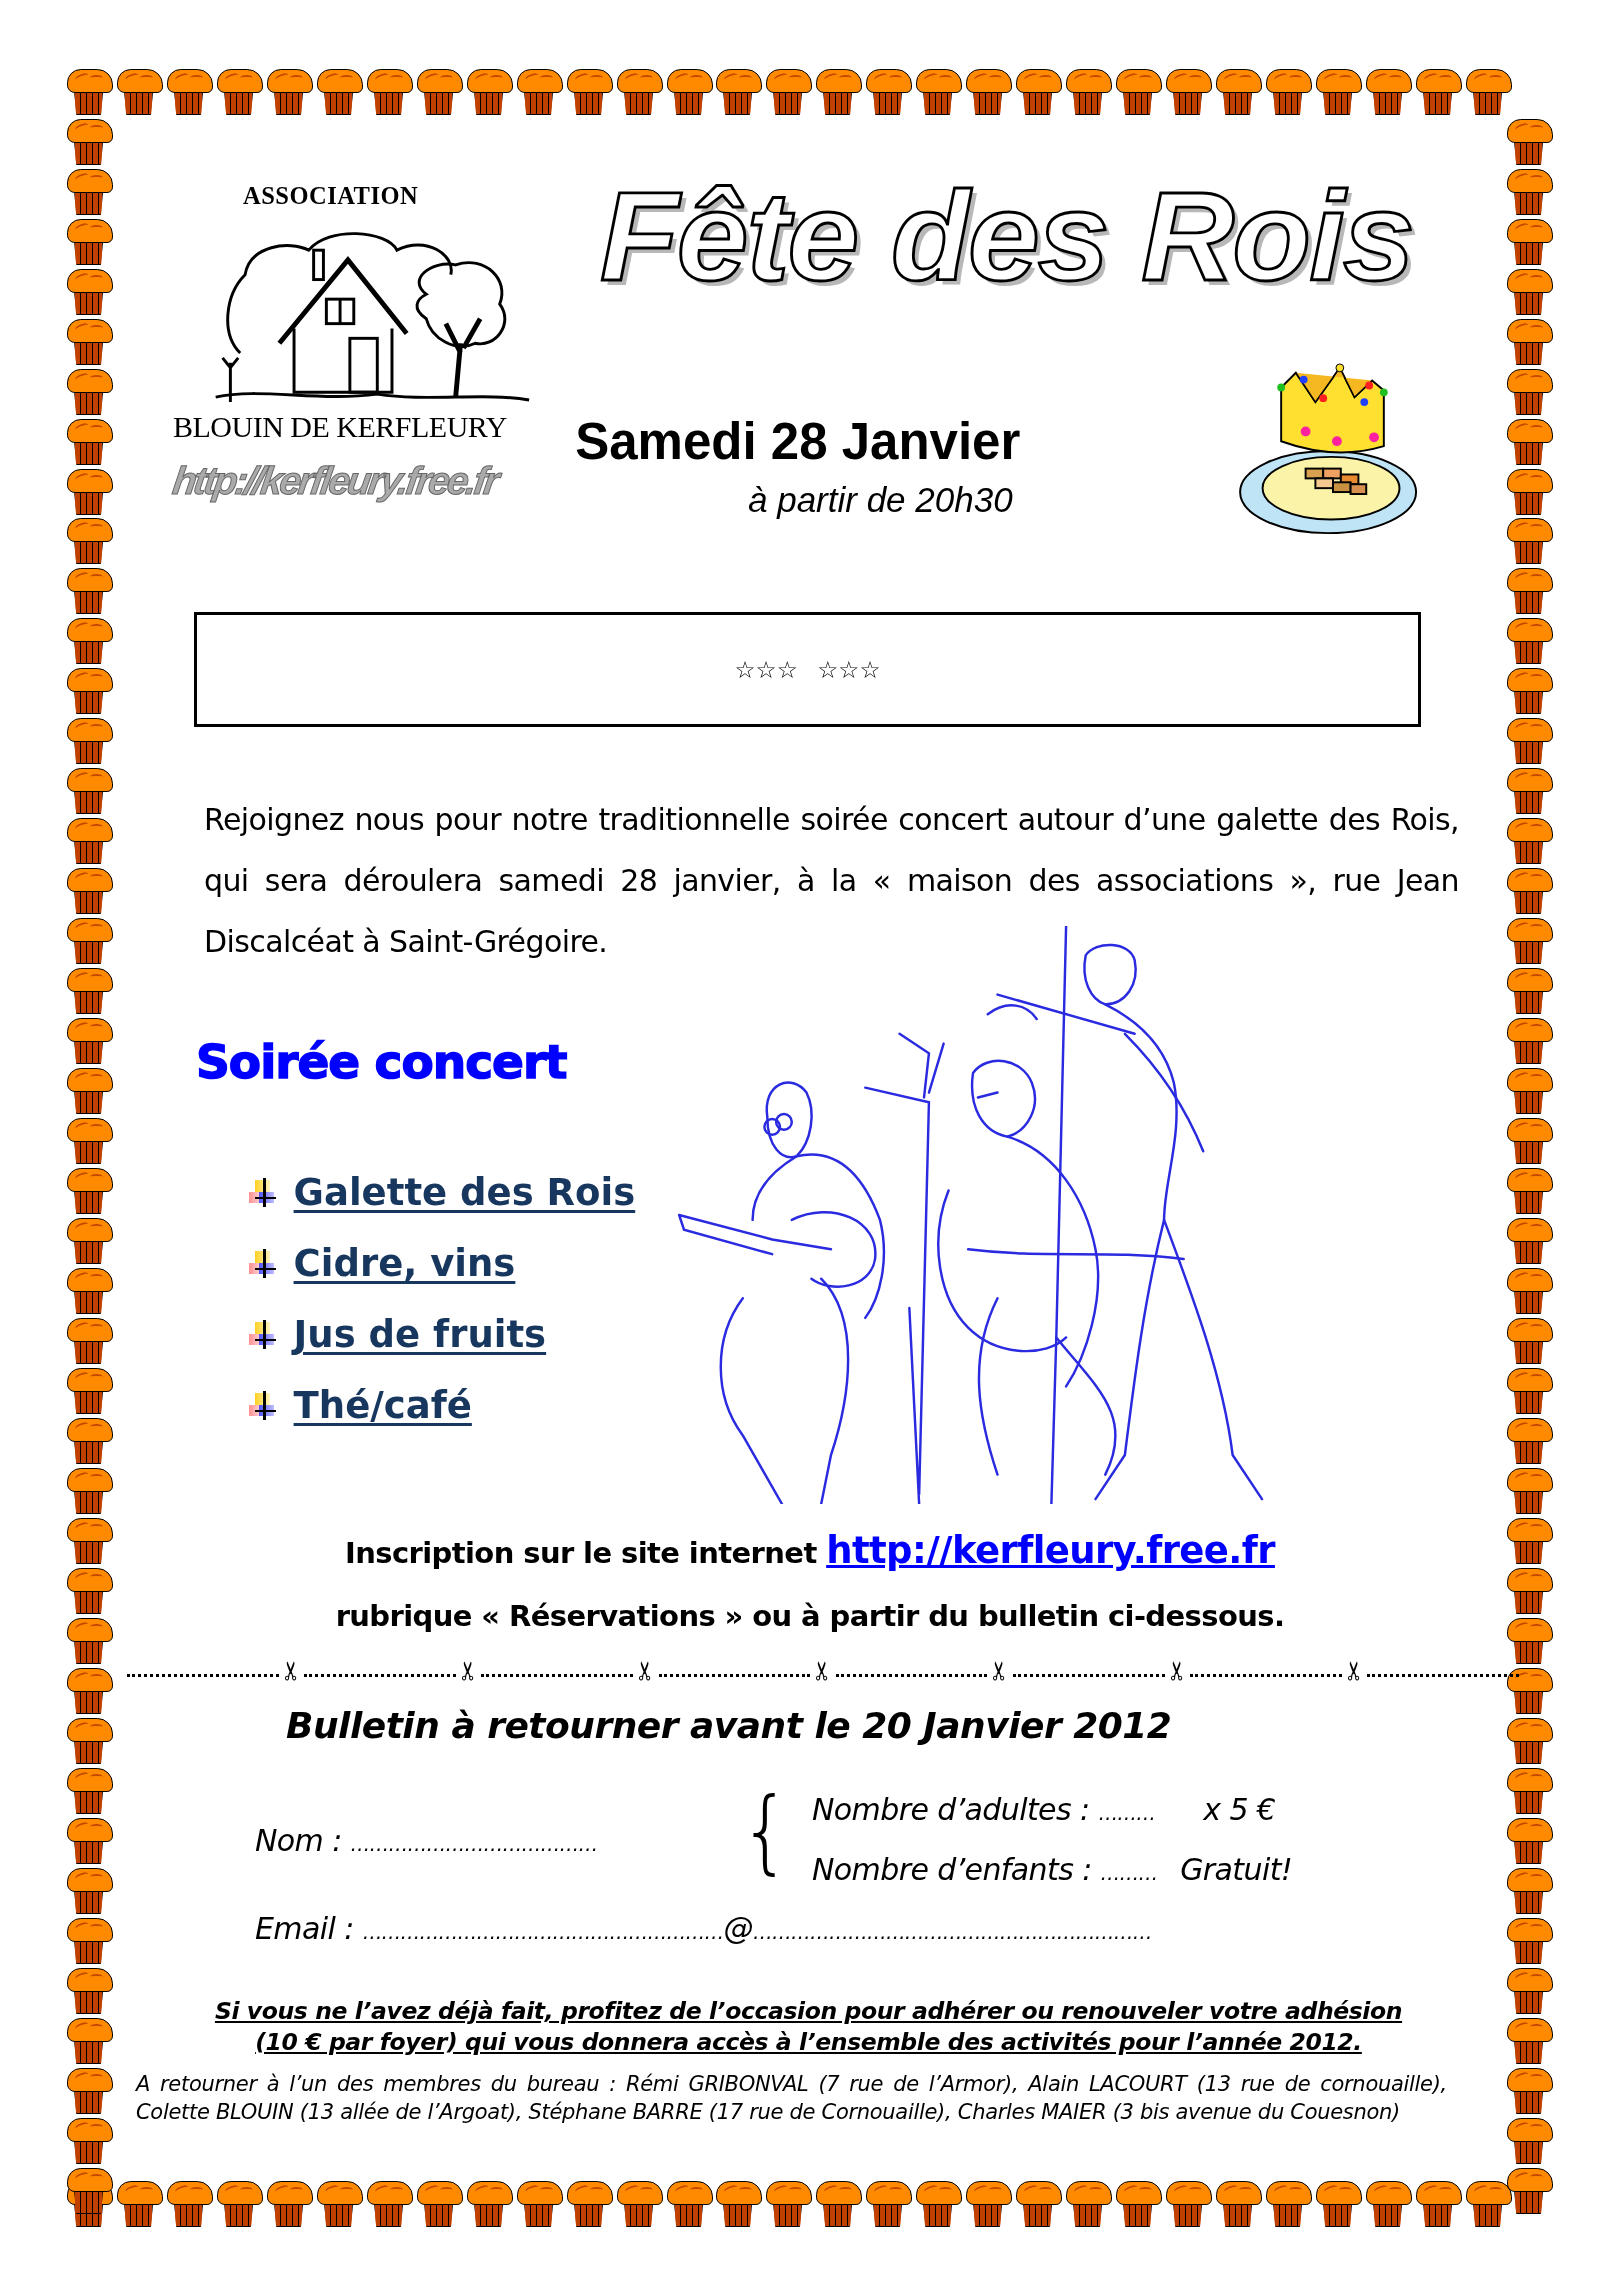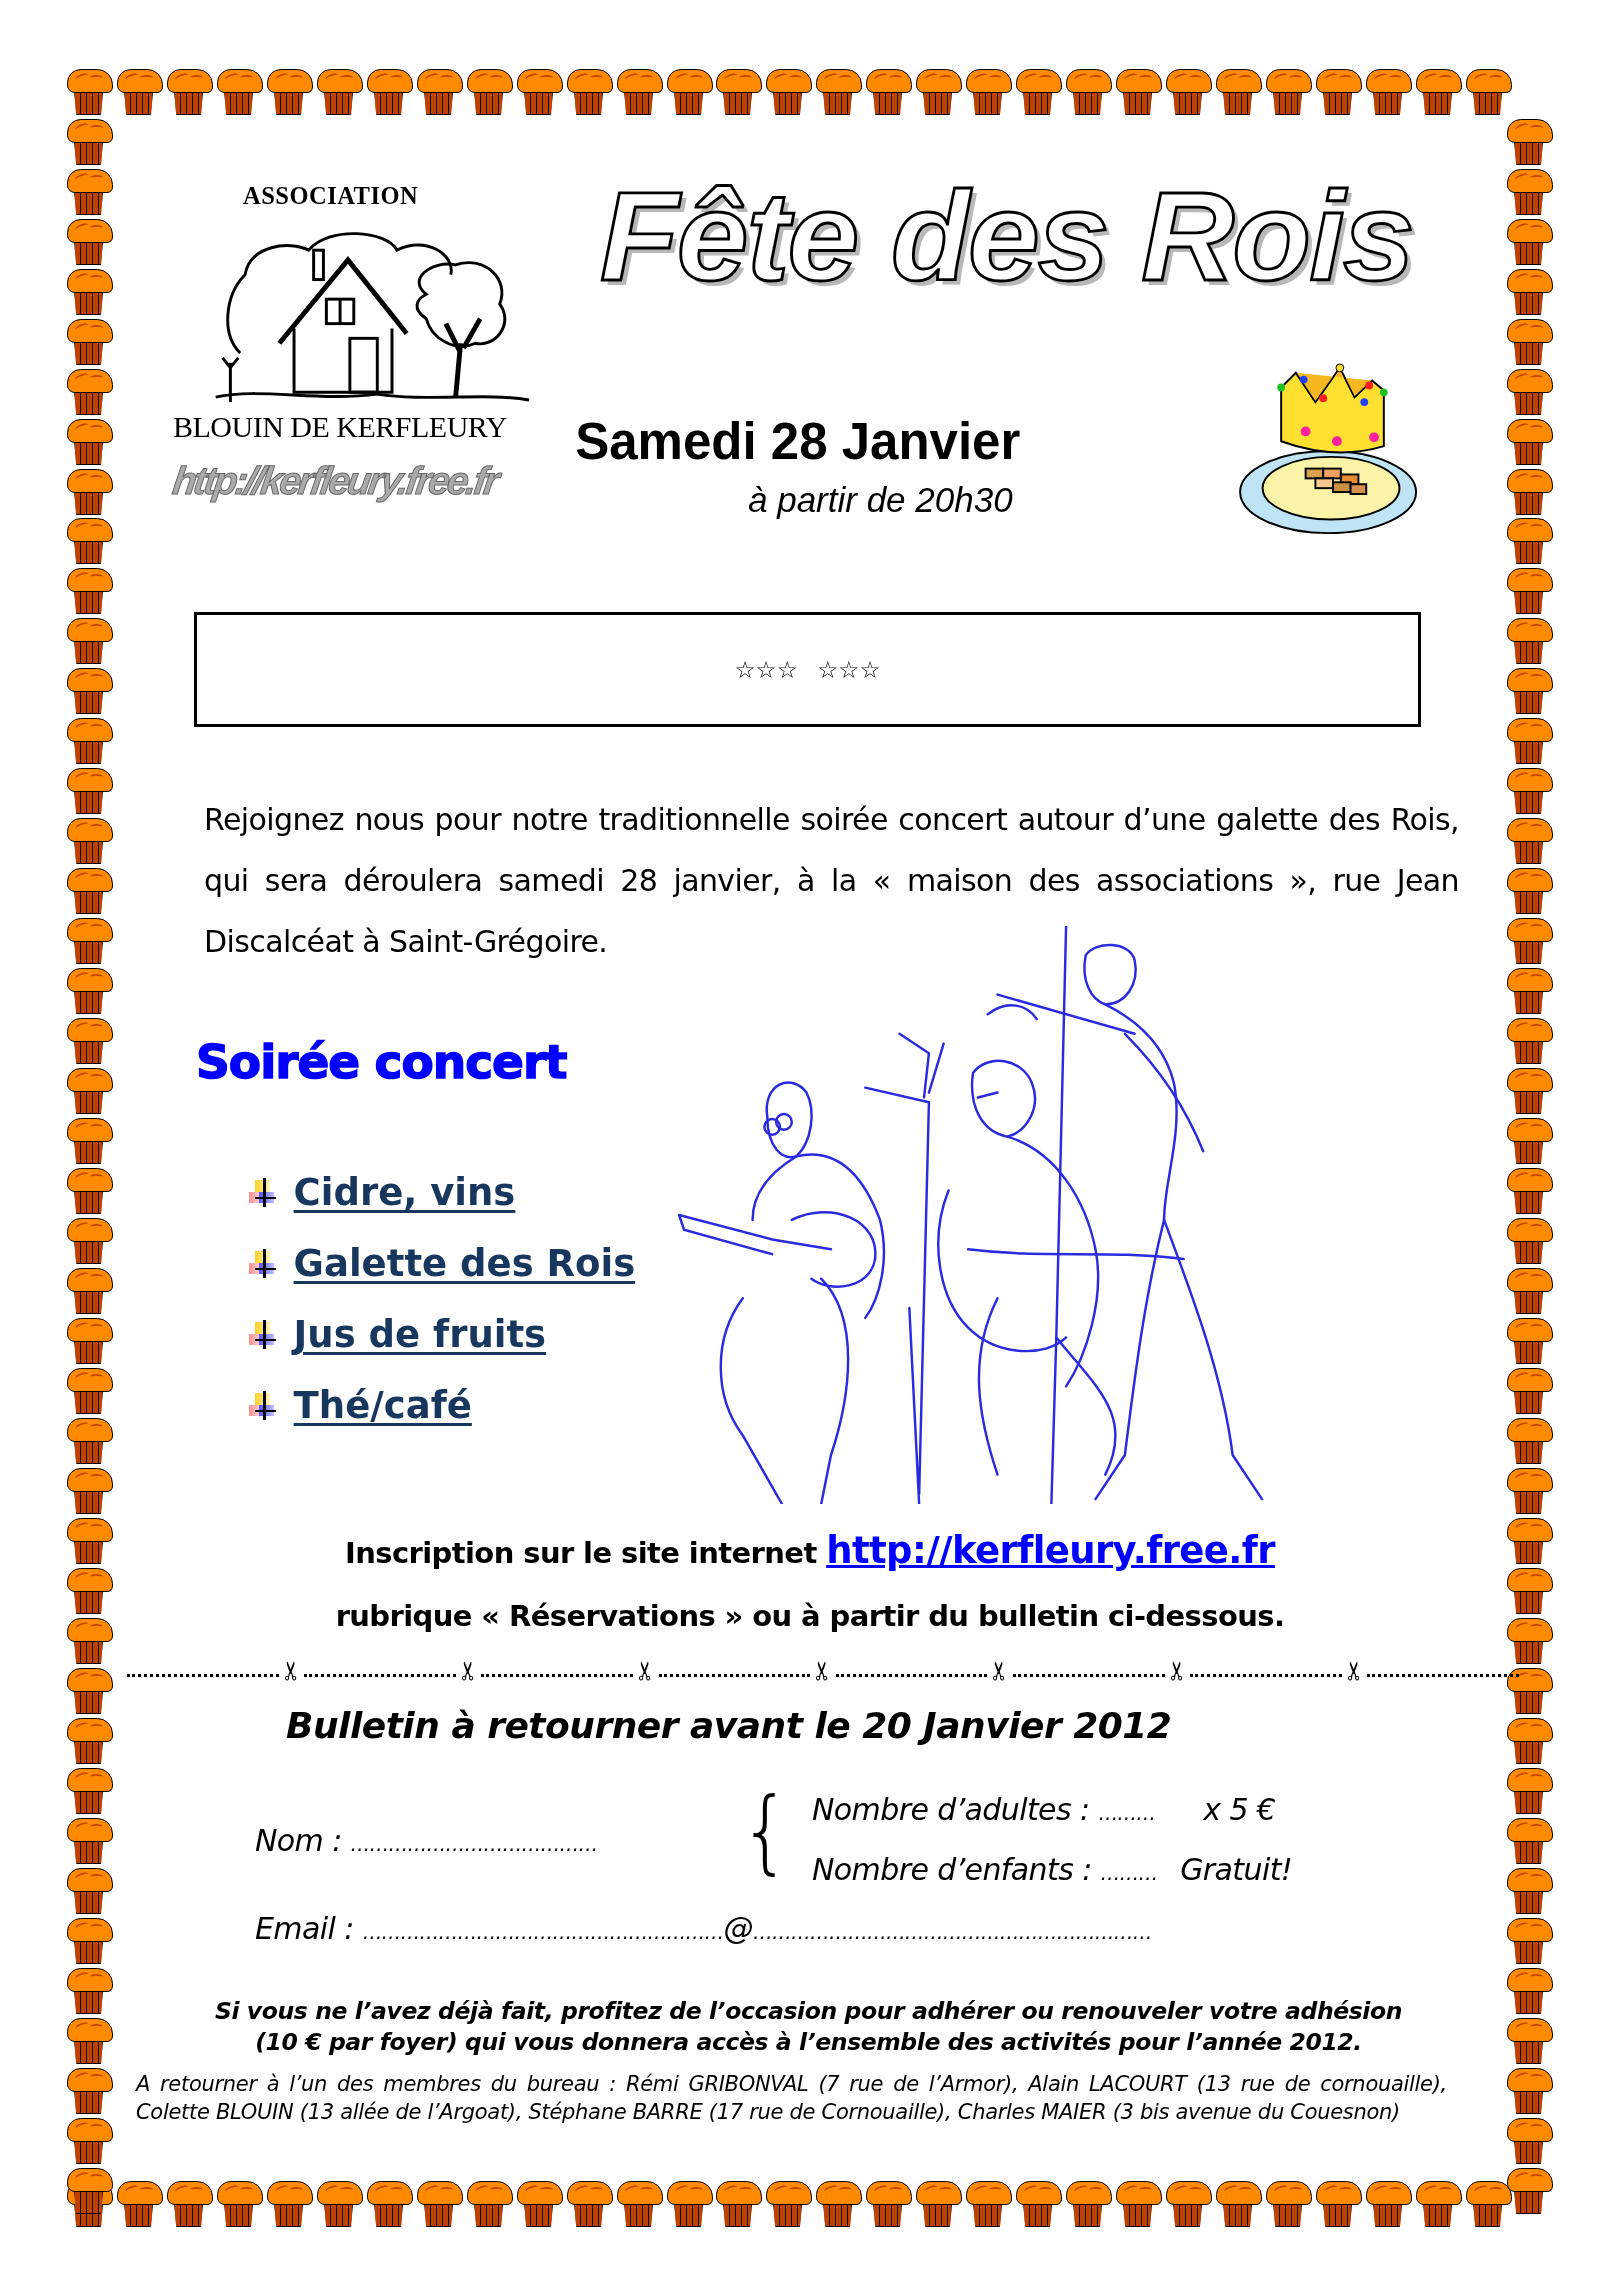--- a/index.html
+++ b/index.html
@@ -56,21 +56,21 @@
 
   .bulletin-title { left:286px; top:1705px; font-weight:bold; font-style:italic; font-size:36px; letter-spacing:-0.5px; }
 
   .form { font-style:italic; font-size:30px; letter-spacing:-0.6px; }
   .f-nom { left:255px; top:1823px; }
   .f-brace { left:737px; top:1786px; font-family:"DejaVu Sans", sans-serif; font-size:90px; line-height:1; font-weight:200; transform:scaleX(0.9); }
   .f-adult { left:812px; top:1792px; }
   .f-enf { left:812px; top:1852px; }
   .f-email { left:255px; top:1911px; }
 
-  .adhesion { left:147px; width:1323px; top:1996px; text-align:center; font-weight:bold; font-style:italic; font-size:23.5px; line-height:31px; letter-spacing:-0.4px; }
+  .adhesion { left:147px; width:1323px; top:1996px; text-align:center; font-weight:bold; font-style:italic; font-size:23.5px; line-height:31px; letter-spacing:-0.4px;text-decoration:underline; }
   .retour { left:136px; width:1311px; top:2070px; font-style:italic; font-size:21px; line-height:28px; text-align:justify; letter-spacing:-0.3px; }
 </style>
 </head>
 <body>
 
 <div id="border">
     <div class="muffin" style="left: 67px; top: 69px;">
       <div class="cup"></div>
       <div class="top"></div>
     </div>
@@ -696,31 +696,31 @@
 <div class="abs soiree">Soirée concert</div>
 <div class="abs menu">
   <div class="menu-item">
     <span class="bullet">
         <span class="y"></span>
         <span class="r"></span>
         <span class="b"></span>
         <span class="v"></span>
         <span class="h"></span>
       </span>
-    <a>Cidre, vins</a>
+    <a>Galette des Rois</a>
   </div>
   <div class="menu-item">
     <span class="bullet">
         <span class="y"></span>
         <span class="r"></span>
         <span class="b"></span>
         <span class="v"></span>
         <span class="h"></span>
       </span>
-    <a>Galette des Rois</a>
+    <a>Cidre, vins</a>
   </div>
   <div class="menu-item">
     <span class="bullet">
         <span class="y"></span>
         <span class="r"></span>
         <span class="b"></span>
         <span class="v"></span>
         <span class="h"></span>
       </span>
     <a>Jus de fruits</a>

